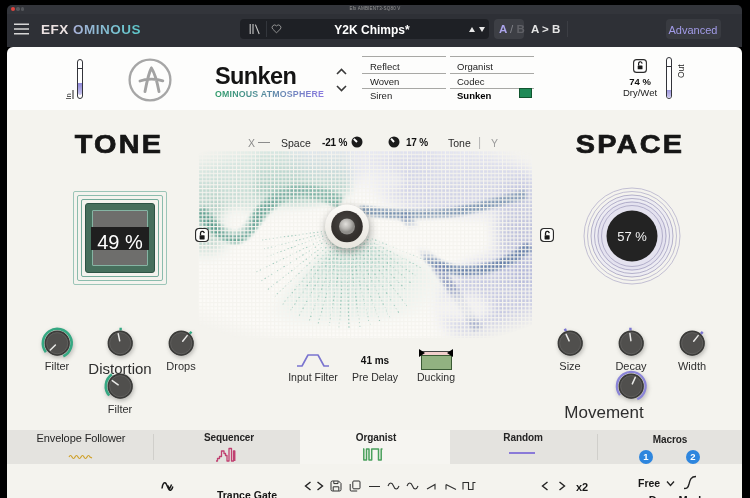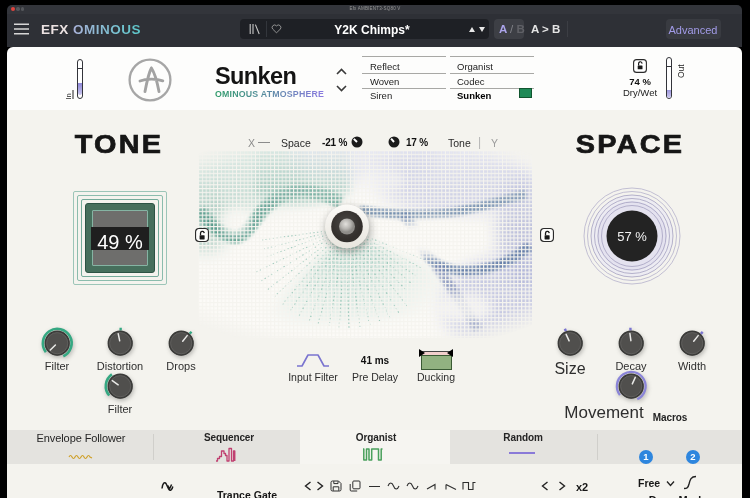--- a/index.html
+++ b/index.html
@@ -274,21 +274,21 @@
     <path d="M16.4,20.0 L11.3,25.1" stroke="#e9e9e7" stroke-width="1.5" stroke-linecap="round"></path>
   </svg>
 <div class="a ctr" style="left:57px;top:360px;font-size:11px;color:#2e2e2e">Filter</div>
 <svg class="a" style="left:101.8px;top:324.8px;filter:drop-shadow(1px 2px 2px rgba(40,40,35,.3))" width="36.4" height="36.4" viewBox="0 0 36.4 36.4">
     <path d="M18.6,5.5 L18.7,2.8" stroke="#35a882" stroke-width="2.4"></path>
     <circle cx="18.2" cy="18.2" r="12.2" fill="#504f4d"></circle>
     <circle cx="18.2" cy="18.2" r="11.7" fill="none" stroke="#3b3b39" stroke-width="1.8"></circle>
     <circle cx="18.2" cy="18.2" r="10.6" fill="none" stroke="#5f5e5c" stroke-width="1"></circle>
     <path d="M17.7,15.8 L16.2,8.7" stroke="#e9e9e7" stroke-width="1.5" stroke-linecap="round"></path>
   </svg>
-<div class="a ctr" style="left:120px;top:360px;font-size:11px;color:#2e2e2e">Distortion</div>
+<div class="a ctr" style="left:120px;top:360px;font-size:15px;color:#2e2e2e">Distortion</div>
 <svg class="a" style="left:162.8px;top:324.8px;filter:drop-shadow(1px 2px 2px rgba(40,40,35,.3))" width="36.4" height="36.4" viewBox="0 0 36.4 36.4">
     <path d="M26.7,8.8 L28.5,6.8" stroke="#35a882" stroke-width="2.4"></path>
     <circle cx="18.2" cy="18.2" r="12.2" fill="#504f4d"></circle>
     <circle cx="18.2" cy="18.2" r="11.7" fill="none" stroke="#3b3b39" stroke-width="1.8"></circle>
     <circle cx="18.2" cy="18.2" r="10.6" fill="none" stroke="#5f5e5c" stroke-width="1"></circle>
     <path d="M19.7,16.2 L24.2,10.6" stroke="#e9e9e7" stroke-width="1.5" stroke-linecap="round"></path>
   </svg>
 <div class="a ctr" style="left:181px;top:360px;font-size:11px;color:#2e2e2e">Drops</div>
 <svg class="a" style="left:101.8px;top:367.8px;filter:drop-shadow(1px 2px 2px rgba(40,40,35,.3))" width="36.4" height="36.4" viewBox="0 0 36.4 36.4">
     <path d="M7.2,27.5 A14.399999999999999,14.399999999999999 0 0 1 9.9,6.4" fill="none" stroke="#35a882" stroke-width="2.6"></path>
@@ -298,21 +298,21 @@
     <path d="M16.2,16.8 L10.3,12.6" stroke="#e9e9e7" stroke-width="1.5" stroke-linecap="round"></path>
   </svg>
 <div class="a ctr" style="left:120px;top:403px;font-size:11px;color:#2e2e2e">Filter</div>
 <svg class="a" style="left:551.8px;top:324.8px;filter:drop-shadow(1px 2px 2px rgba(40,40,35,.3))" width="36.4" height="36.4" viewBox="0 0 36.4 36.4">
     <path d="M13.9,6.3 L12.9,3.7" stroke="#7a74cf" stroke-width="2.4"></path>
     <circle cx="18.2" cy="18.2" r="12.2" fill="#504f4d"></circle>
     <circle cx="18.2" cy="18.2" r="11.7" fill="none" stroke="#3b3b39" stroke-width="1.8"></circle>
     <circle cx="18.2" cy="18.2" r="10.6" fill="none" stroke="#5f5e5c" stroke-width="1"></circle>
     <path d="M17.1,15.9 L14.1,9.4" stroke="#e9e9e7" stroke-width="1.5" stroke-linecap="round"></path>
   </svg>
-<div class="a ctr" style="left:570px;top:360px;font-size:16px;color:#2e2e2e">Size</div>
+<div class="a ctr" style="left:570px;top:360px;font-size:11px;color:#2e2e2e">Size</div>
 <svg class="a" style="left:612.8px;top:324.8px;filter:drop-shadow(1px 2px 2px rgba(40,40,35,.3))" width="36.4" height="36.4" viewBox="0 0 36.4 36.4">
     <path d="M17.5,5.5 L17.4,2.8" stroke="#7a74cf" stroke-width="2.4"></path>
     <circle cx="18.2" cy="18.2" r="12.2" fill="#504f4d"></circle>
     <circle cx="18.2" cy="18.2" r="11.7" fill="none" stroke="#3b3b39" stroke-width="1.8"></circle>
     <circle cx="18.2" cy="18.2" r="10.6" fill="none" stroke="#5f5e5c" stroke-width="1"></circle>
     <path d="M17.9,15.7 L16.9,8.6" stroke="#e9e9e7" stroke-width="1.5" stroke-linecap="round"></path>
   </svg>
 <div class="a ctr" style="left:631px;top:360px;font-size:11px;color:#2e2e2e">Decay</div>
 <svg class="a" style="left:673.8px;top:324.8px;filter:drop-shadow(1px 2px 2px rgba(40,40,35,.3))" width="36.4" height="36.4" viewBox="0 0 36.4 36.4">
     <path d="M26.9,8.9 L28.7,6.9" stroke="#7a74cf" stroke-width="2.4"></path>
@@ -343,21 +343,21 @@
 <div class="a" style="left:447px;top:349px;width:0;height:0;border-top:4px solid transparent;border-bottom:4px solid transparent;border-right:6px solid #000"></div>
 <div class="a ctr" style="left:436px;top:370.5px;font-size:10.5px;color:#2e2e2e">Ducking</div>
 
 <div class="a" style="left:300px;top:430px;width:150px;height:34px;background:#f6f5f1"></div>
 <div class="a" style="left:153px;top:434px;width:1px;height:26px;background:#d0cfcb"></div>
 <div class="a" style="left:597px;top:434px;width:1px;height:26px;background:#d0cfcb"></div>
 <div class="a ctr" style="left:81px;top:432px;font-size:11px;font-weight:normal;color:#242424;letter-spacing:-.1px">Envelope Follower</div>
 <div class="a ctr" style="left:229px;top:432px;font-size:10px;font-weight:bold;color:#242424;letter-spacing:-.1px">Sequencer</div>
 <div class="a ctr" style="left:376px;top:432px;font-size:10px;font-weight:bold;color:#242424;letter-spacing:-.1px">Organist</div>
 <div class="a ctr" style="left:523px;top:432px;font-size:10px;font-weight:bold;color:#242424;letter-spacing:-.1px">Random</div>
-<div class="a ctr" style="left:670px;top:412px;font-size:10px;font-weight:bold;color:#242424;letter-spacing:-.1px">Macros</div>
+<div class="a ctr" style="left:670px;top:434px;font-size:10px;font-weight:bold;color:#242424;letter-spacing:-.1px">Macros</div>
 <svg class="a" style="left:68px;top:453px" width="25" height="7" viewBox="0 0 25 7">
     <path d="M1,4 q1.5,-3 3,0 q1.5,3 3,0 q1.5,-3 3,0 q1.5,3 3,0 q1.5,-3 3,0 q1.5,3 3,0 q1.5,-3 3,0 l2,1" fill="none" stroke="#cfa028" stroke-width="1.2"></path>
   </svg>
 <svg class="a" style="left:215px;top:447px" width="24" height="15" viewBox="0 0 24 15">
     <path d="M1,14 H2.5 V11.5 H4.5 V9.5 H6.5 V4 H9 V6.5 H10.5 V8.5 H12 V14 H14 V1.5 H16.5 V14 H18.5 V4 H19.8 V14" fill="none" stroke="#c04070" stroke-width="1.3" stroke-linejoin="round"></path>
   </svg>
 <svg class="a" style="left:362px;top:447px" width="25" height="15" viewBox="0 0 25 15">
     <path d="M1,2 H1.8 V13 H4.5 V2 H7 V13 H9.7 V2 H16.5 V13 H19.2 V2 H20.5" fill="none" stroke="#4aa05c" stroke-width="1.5" stroke-linejoin="round"></path>
   </svg>
 <div class="a" style="left:509px;top:452px;width:26px;height:1.6px;background:#8a7ad8"></div>

